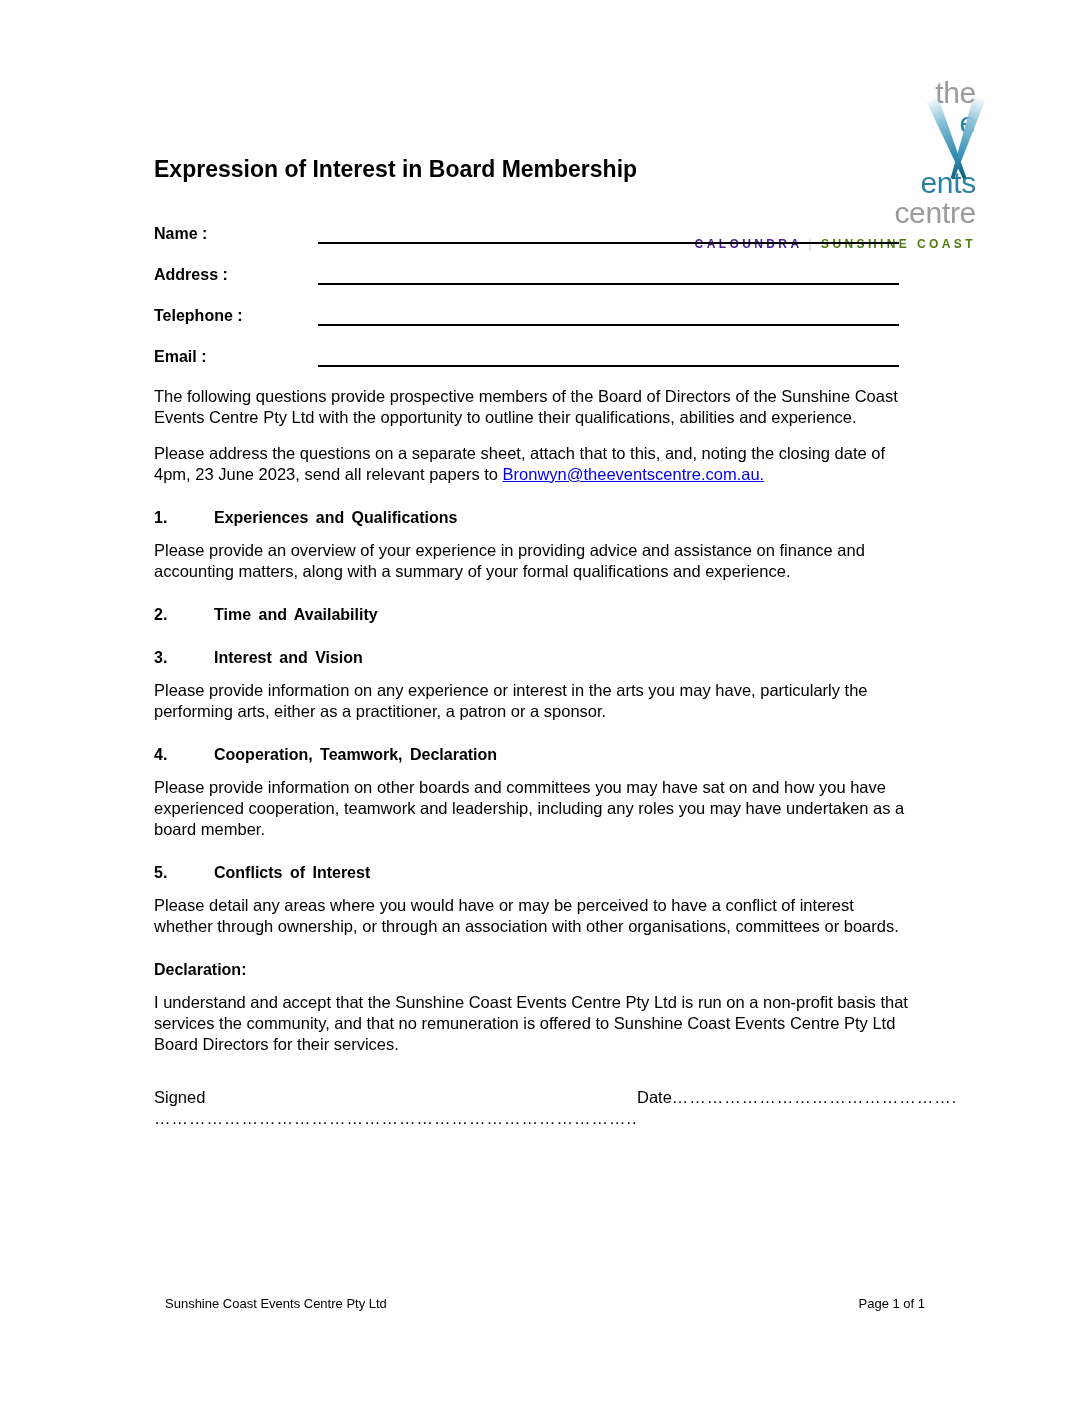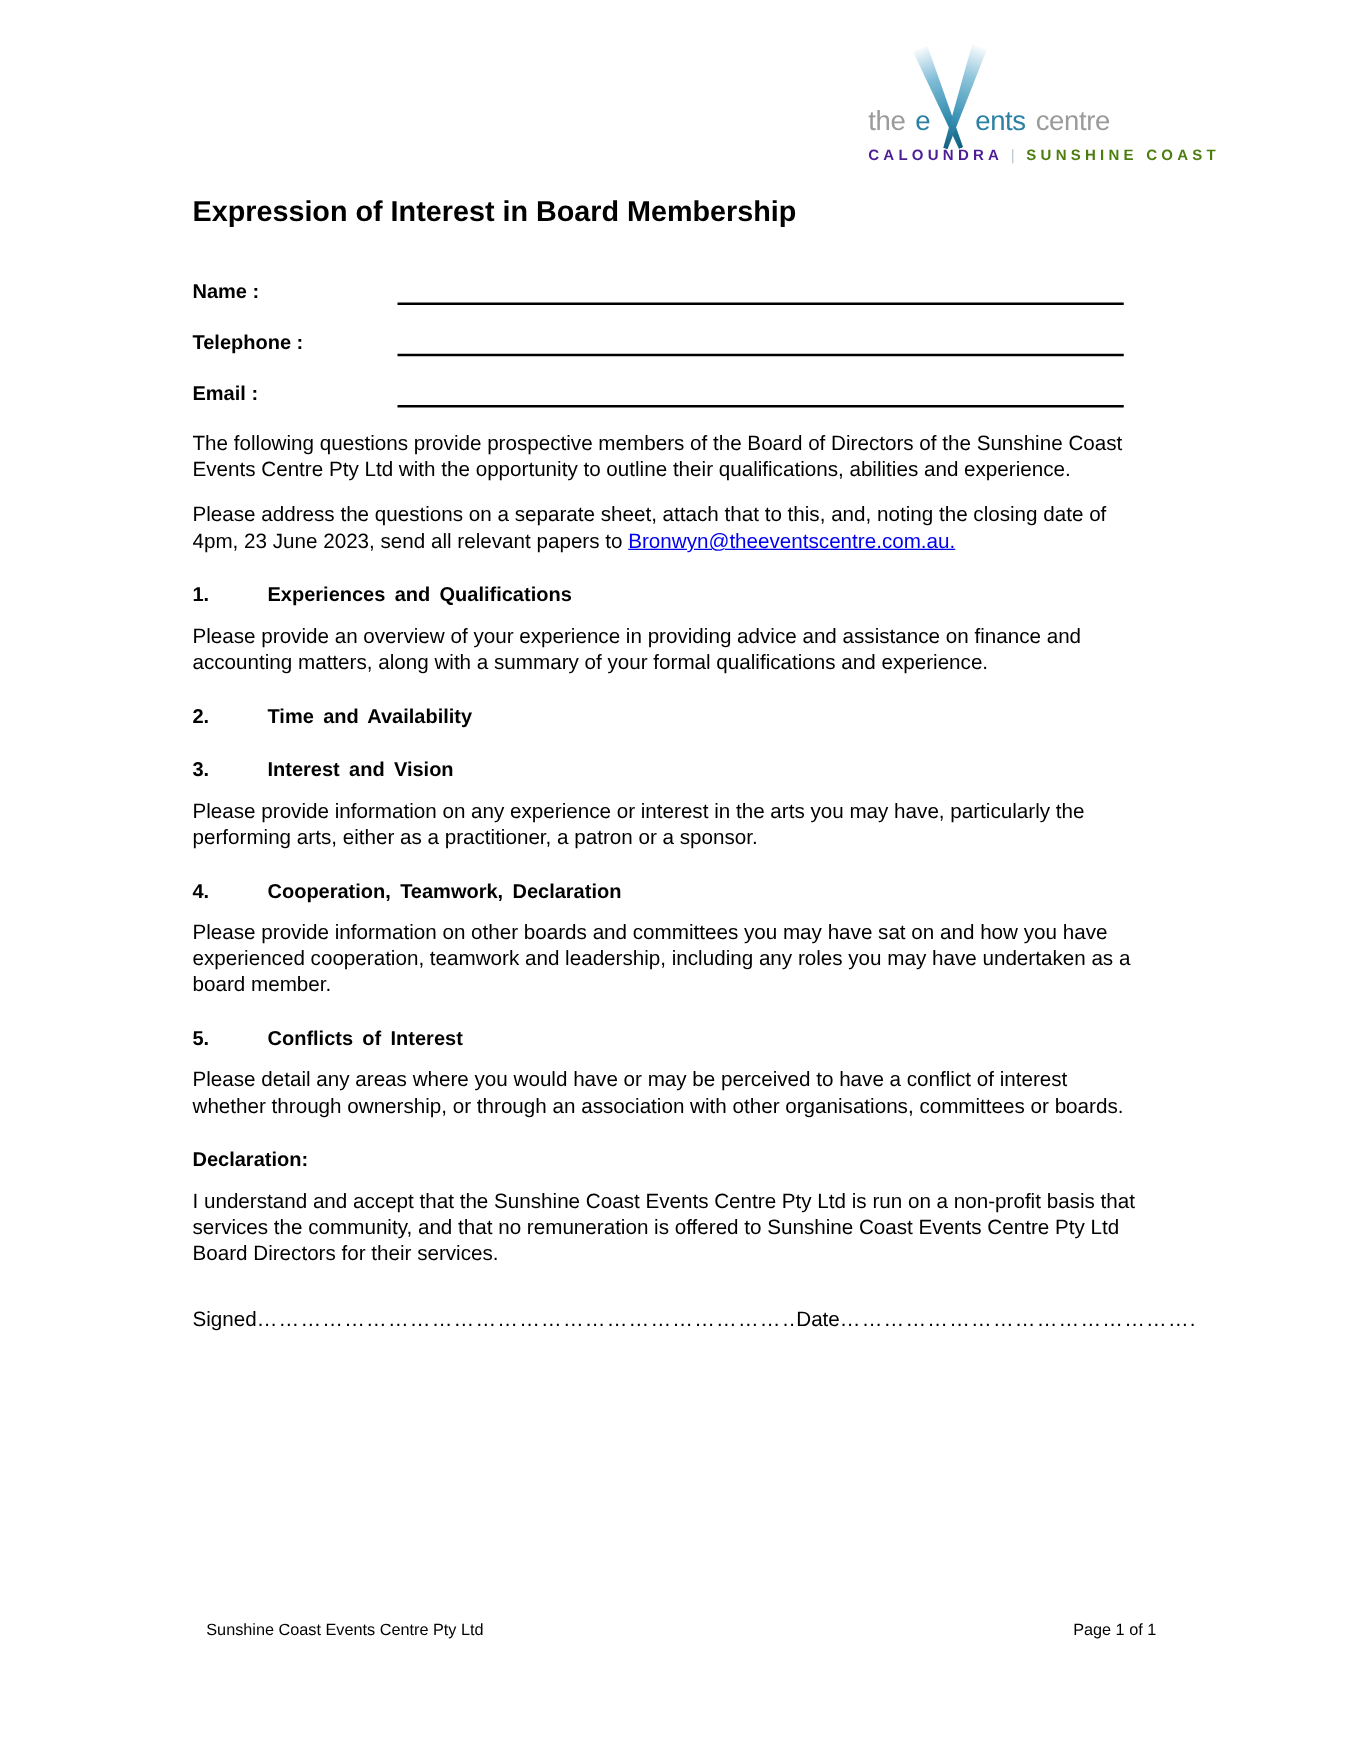--- a/index.html
+++ b/index.html
@@ -5,21 +5,21 @@
   * { margin:0; padding:0; box-sizing:border-box; }
   html,body { background:#ffffff; }
   body { font-family:"Liberation Sans","DejaVu Sans",sans-serif; color:#000; }
   .page {
     position:relative; width:1088px; height:1408px; margin:0 auto;
     background:#ffffff; overflow:hidden;
   }
 
   
   .logo { position:absolute; top:78px; right:112px; text-align:right; }
-  .logo-row { display:flex; align-items:flex-end; font-size:22px; letter-spacing:-0.3px; line-height:1; padding-bottom:2px; }
+  .logo-row { display:flex; align-items:flex-end; justify-content:flex-end; font-size:30px; letter-spacing:-0.3px; line-height:1; padding-bottom:2px;flex-direction:column; }
   .logo-gray { color:#9b9b9b; }
   .logo-teal { color:#2b80a3; }
   .logo-space { width:8px; }
   .beams { position:relative; width:34px; height:30px; margin:0 1px; }
   .beam { position:absolute; bottom:-12px; left:9px; width:16px; height:86px; transform-origin:50% 80%; }
   .beam-left {
     transform:rotate(-23deg);
     background:linear-gradient(to top,#0f5f7e 0%,#2e89ad 28%,#7fbcd6 68%,rgba(190,220,235,0.12) 100%);
     clip-path:polygon(18% 0, 96% 0, 62% 100%, 40% 100%);
   }
@@ -48,21 +48,21 @@
   .email-link { color:#0000ee; text-decoration:underline; cursor:pointer; }
 
   .section-heading { margin-top:22px; display:flex; font-weight:bold; font-size:16px; line-height:21px; word-spacing:3px; }
   .section-number { width:60px; }
   .section-body { margin-top:12px; }
 
   .decl-heading { margin-top:22px; font-weight:bold; font-size:16px; line-height:21px; }
   .decl-body { margin-top:12px; }
 
   .signature-row { margin-top:32px; display:flex; font-size:16.5px; line-height:21px; }
-  .sig-signed { width:483px; display:flex; }
+  .sig-signed { width:483px; display:flex;flex-direction:column; }
   .sig-date { flex:1; display:flex; }
   .dots { flex:1; white-space:nowrap; overflow:hidden; letter-spacing:1px; }
 
   .footer { position:absolute; left:165px; right:163px; top:1296px; display:flex; justify-content:space-between; font-size:13px; line-height:16px; }
 </style>
 </head>
 <body>
 
 <div class="page">
 
@@ -84,20 +84,24 @@
     </div>
   </div>
 
   <div class="content">
 
     <div class="doc-title">Expression of Interest in Board Membership</div>
 
     <div class="form-block">
       <div class="form-row">
         <span class="field-label">Name :</span>
+        <span class="field-line"></span>
+      </div>
+      <div class="form-row">
+        <span class="field-label">Address :</span>
         <span class="field-line"></span>
       </div>
       <div class="form-row">
         <span class="field-label">Telephone :</span>
         <span class="field-line"></span>
       </div>
       <div class="form-row">
         <span class="field-label">Email :</span>
         <span class="field-line"></span>
       </div>

